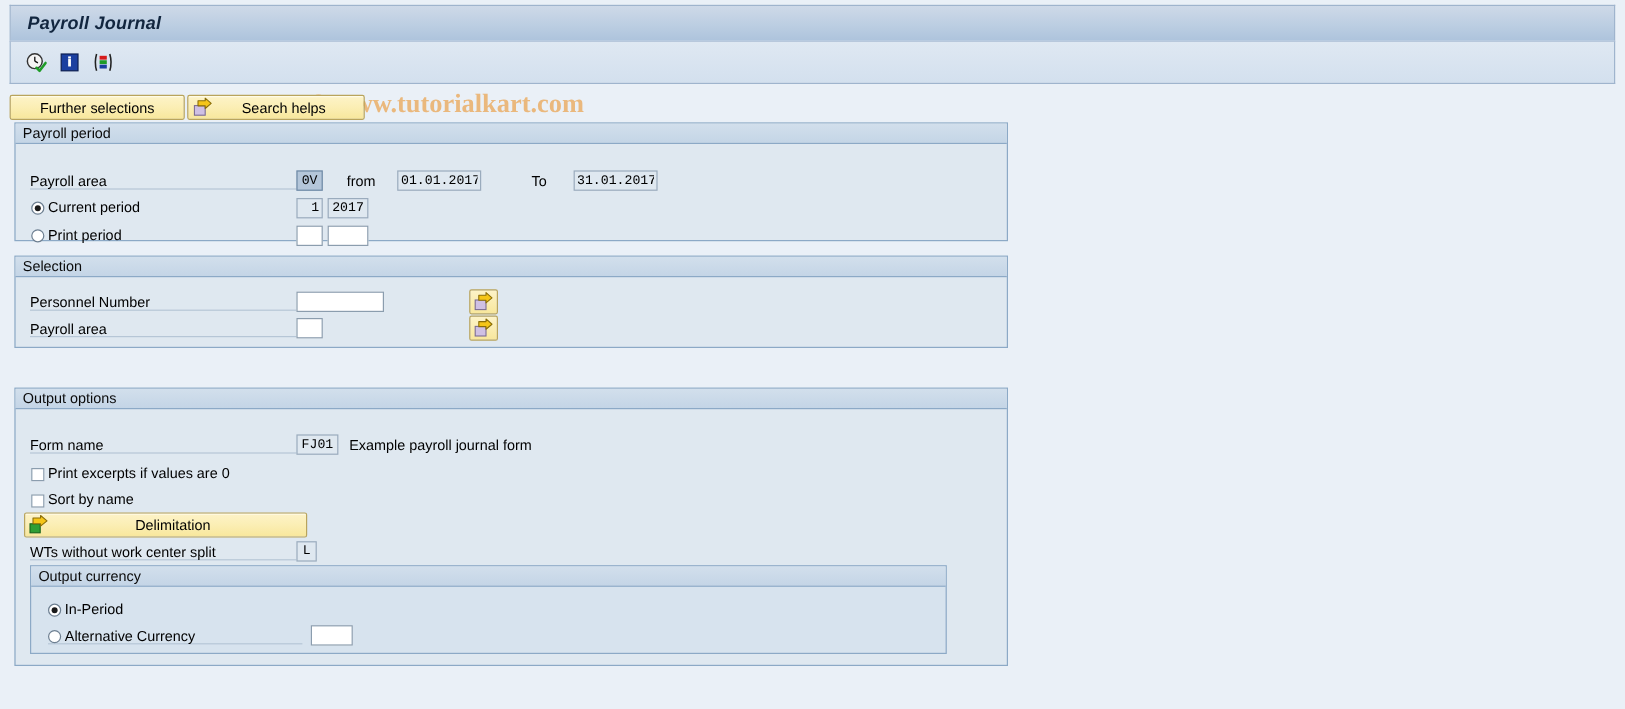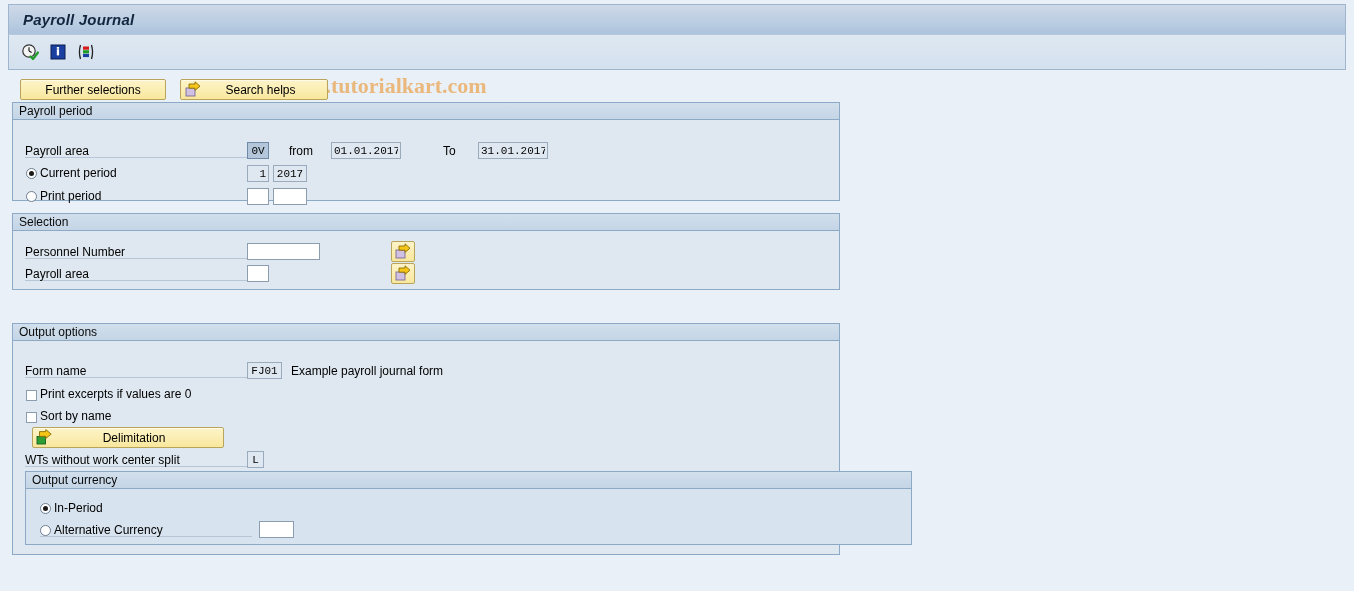--- a/index.html
+++ b/index.html
@@ -72,21 +72,20 @@
     background: linear-gradient(to bottom, #fdf3c8 0%, #fbeeb4 50%, #f8e79c 100%);
     border: 1px solid #b9a45c;
     border-radius: 2px;
     height: 21px;
     display: inline-flex; align-items: center; justify-content: center;
     font-size: 12px;
     color: #000;
     cursor: pointer;
     padding: 0 8px;
     box-shadow: inset 0 1px 0 #fffbe6;
-    margin-left: 12px;
   }
   .sapbtn.w1 { width: 146px; }
   .sapbtn.w2 { width: 148px; justify-content: flex-start; padding-left: 4px; }
   .sapbtn .lbl { flex: 1; text-align: center; }
 
   
   .panel {
     position: absolute;
     border: 1px solid #8ca9c6;
     background: #dfe8f0;
@@ -345,35 +344,35 @@
       <div class="check" style="left:13px; top:46px;">
         <span class="box"></span>
         <span>Print excerpts if values are 0</span>
       </div>
 
       <div class="check" style="left:13px; top:68px;">
         <span class="box"></span>
         <span>Sort by name</span>
       </div>
 
-      <div class="sapbtn delim-btn" style="left:7px; top:86px; width:192px; justify-content:flex-start; padding-left:3px;">
+      <div class="sapbtn delim-btn" style="left:7px; top:86px; width:236px; justify-content:flex-start; padding-left:3px;">
         <span style="display:inline-flex;align-items:center;">
           <svg width="17" height="17" viewBox="0 0 17 17">
             <rect x="1" y="7.5" width="8.5" height="7.5" fill="#2f9e35" stroke="#16621b" stroke-width="0.9"></rect>
             <path d="M3.5 2.6 L9.8 2.6 L9.8 0.6 L15.2 5.1 L9.8 9.4 L9.8 7.4 L3.5 7.4 Z" fill="#f5c518" stroke="#8a6d08" stroke-width="0.9" stroke-linejoin="round"></path>
           </svg>
         </span>
         <span class="lbl">Delimitation</span>
       </div>
 
       <div class="lbl-underline" style="left:12px; top:110px; width:226px;"></div>
       <div class="fld-label" style="left:12px; top:112px;">WTs without work center split</div>
       <input class="inp ro center" style="left: 234px; top: 110px; width: 17px;" value="L">
 
-      <div class="subpanel" style="left:12px; top:130px; width:887px; height:74px;">
+      <div class="subpanel" style="left:12px; top:130px; width:764px; height:74px;">
         <div class="panel-head">
           <span>Output currency</span>
         </div>
         <div class="panel-body" style="height:55px;">
           <div class="radio on" style="left:14px; top:12px;">
             <span class="dot"></span>
             <span>In-Period</span>
           </div>
 
           <div class="lbl-underline" style="left:14px; top:32px; width:212px;"></div>

